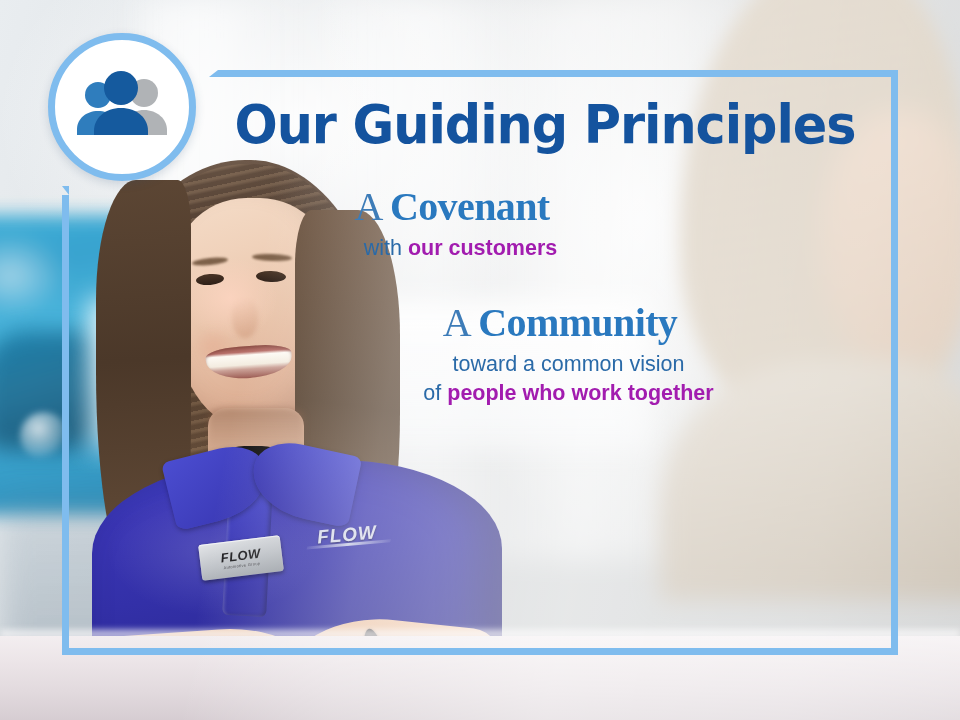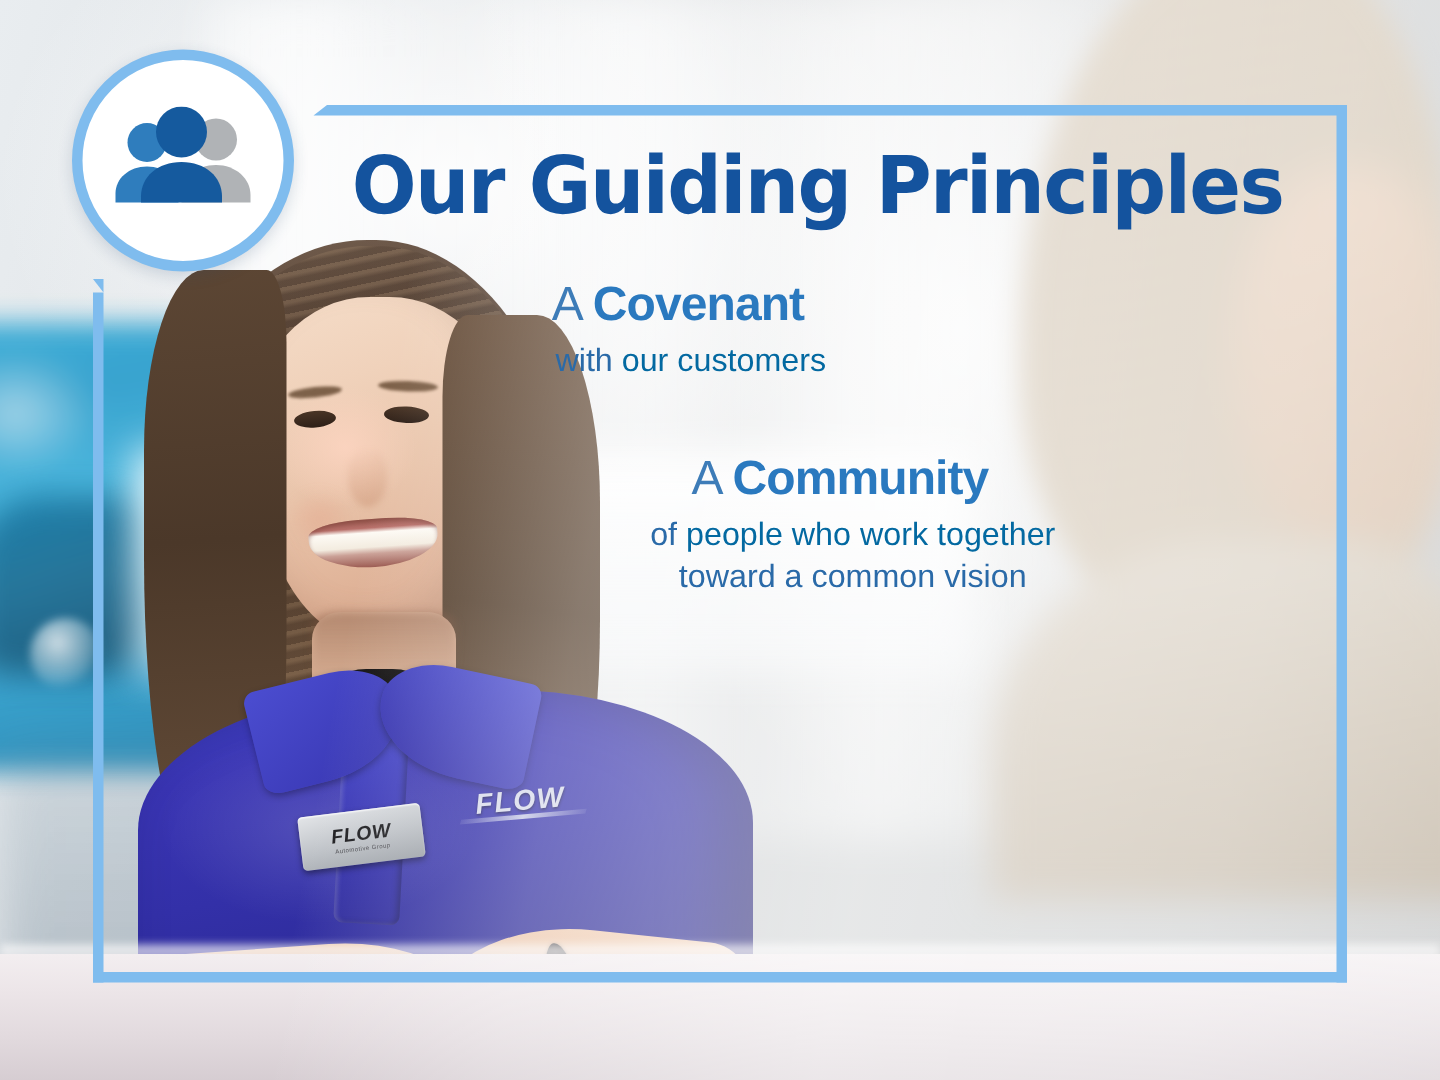--- a/index.html
+++ b/index.html
@@ -316,37 +316,37 @@
     font-size:53px;
     line-height:1.04;
     letter-spacing:-1.1px;
     color:#14539e;
     transform:scaleX(.96);
     transform-origin:center;
   }
 
   .principle { position:absolute; }
   .p-head {
-    font-family:Liberation Sans, sans-serif;
-    font-size:32px;
+    font-family:Liberation Serif, serif;
+    font-size:40px;
     line-height:1.05;
     letter-spacing:-.6px;
     white-space:nowrap;
   }
   .p-head .art { font-weight:400; color:#3d7cb8; }
   .p-head .word { font-weight:700; color:#2a79bf; }
 
   .p-sub {
     font-family:"Liberation Sans", sans-serif;
     font-size:21.5px;
     line-height:1.34;
     color:#2a6aa8;
     margin-top:6px;
   }
-  .p-sub .b { font-weight:400; color:#0369a1; }
+  .p-sub .b { font-weight:700; color:#a21caf; }
   .p-sub .n { font-weight:400; color:#2a6aa8;margin-left:17px; }
 
   
   #p1 { left:230px; top:186px; width:444px; text-align:center; }
   #p2 { left:300px; top:302px; width:520px; text-align:center; }
   #p3 { left:380px; top:462px; width:500px; text-align:center; }
   #p1 .p-sub { text-align:center; }
   #p2 .p-sub { text-align:center; }
   #p3 .p-sub { text-align:center; margin-top:10px; }
 </style>
@@ -447,20 +447,20 @@
           <div><span class="n">with </span><span class="b">our customers</span></div>
         </div>
     </div>
 
     <div class="principle" id="p2">
       <div class="p-head">
         <span class="art">A</span>
         <span class="word">Community</span>
       </div>
       <div class="p-sub">
+          <div><span class="n">toward a common vision</span></div>
           <div><span class="n">of </span><span class="b">people who work together</span></div>
-          <div><span class="n">toward a common vision</span></div>
         </div>
     </div>
 
 
   </div>
 </div>
 
 </body></html>

